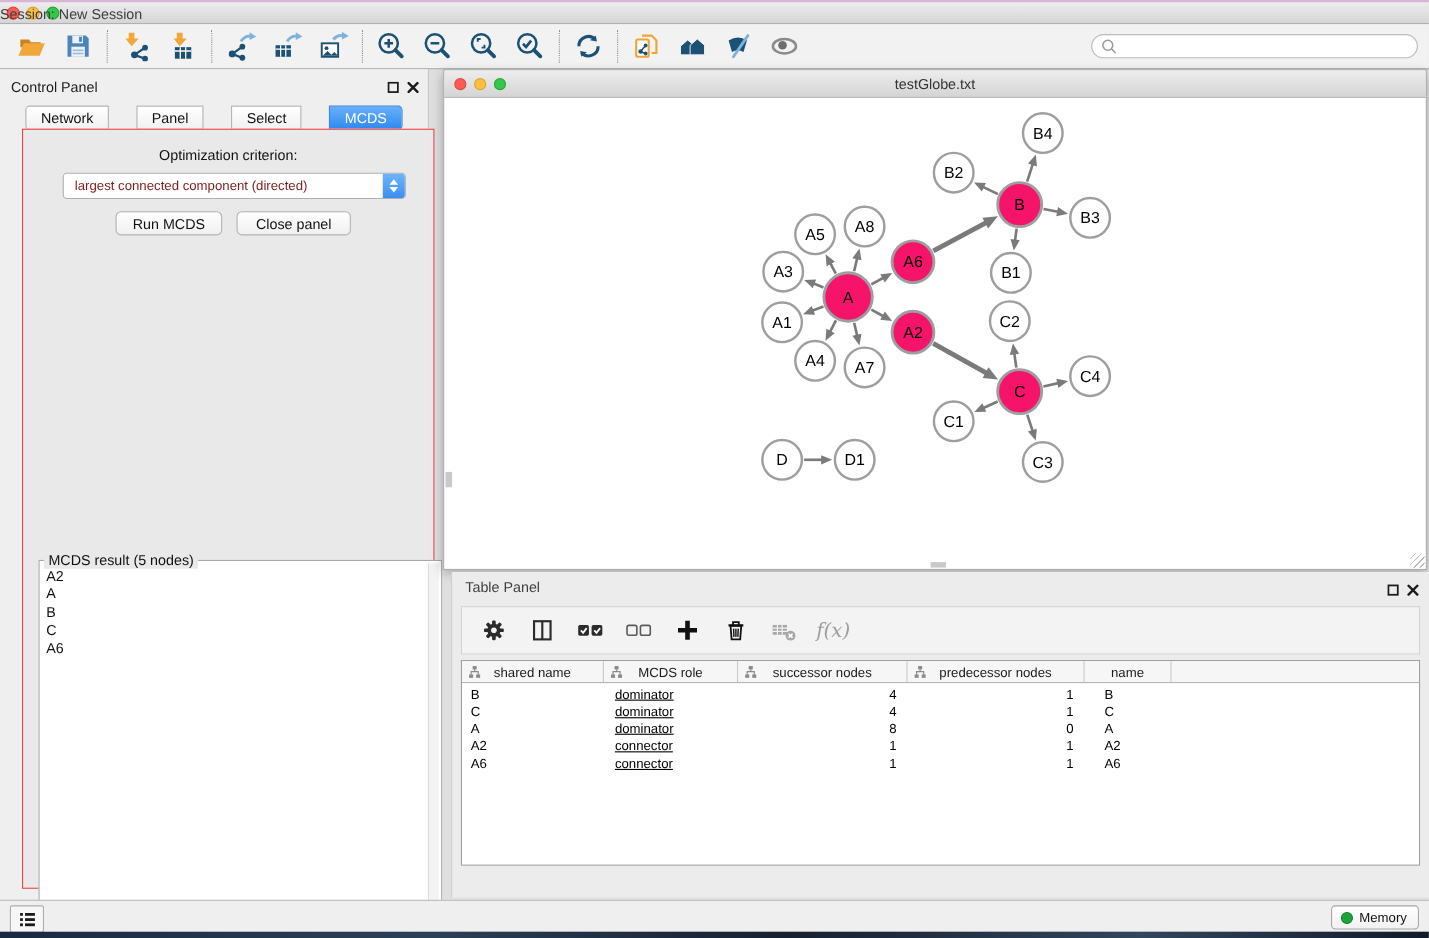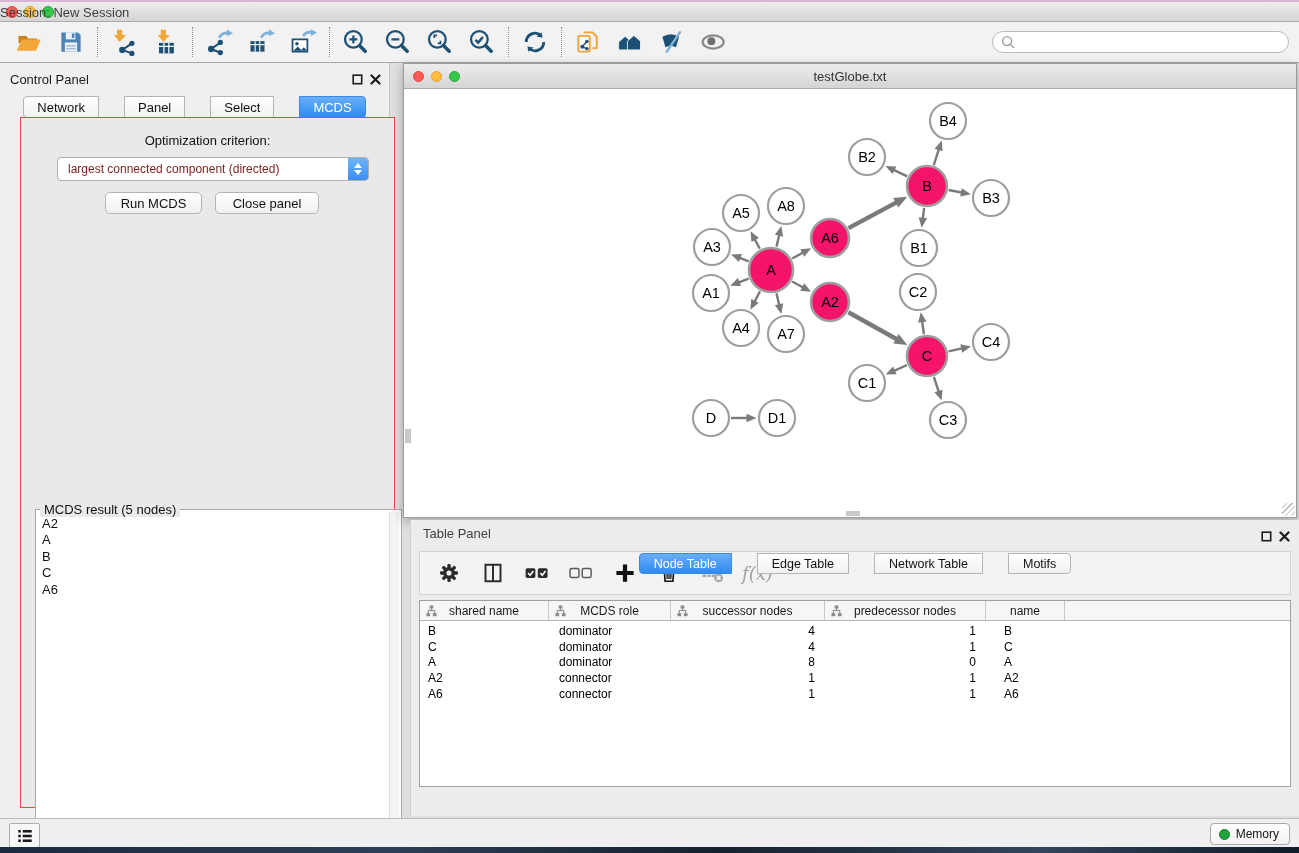--- a/index.html
+++ b/index.html
@@ -78,21 +78,21 @@
   .fx-label { font-family:"DejaVu Serif", serif; font-style:italic; font-size:18px; color:#9E9E9E; }
   .tp-table { position:absolute; left:8px; right:8px; top:80px; height:187px; background:#fff; border:1px solid #A0A0A0; }
   .tp-thead { display:flex; height:20px; background:#F6F6F6; border-bottom:1px solid #B5B5B5; }
   .th { position:relative; display:flex; align-items:center; justify-content:center; font-size:12px; color:#1a1a1a;
     border-right:1px solid #C9C9C9; }
   .th .tree { position:absolute; left:6px; top:4px; }
   .th.fill { flex:1; border-right:none; }
   .tr { display:flex; height:15.7px; line-height:15.7px; font-size:12px; color:#000; }
   .td { overflow:hidden; white-space:nowrap; }
   .c0 { width:129px; } .c1 { width:122px; } .c2 { width:154px; } .c3 { width:161px; } .c4 { width:79px; }
-  .td.c0 { padding-left:8px; } .td.c1 { padding-left:10px; }
+  .td.c0 { padding-left:8px; } .td.c1 { padding-left:10px;text-decoration:underline; }
   .td.c2, .td.c3 { text-align:right; padding-right:10px; }
   .td.c4 { padding-left:18px; }
   .tp-tbody { padding-top:3px; }
   .tp-tabs { position:absolute; bottom:4px; left:0; width:100%; display:flex; justify-content:center; }
   .tp-tabs .seg-tab { height:21px; line-height:20px; font-size:12.5px; padding:0 14px; }
 
   
   .statusbar { position:absolute; left:0; top:818px; width:1299px; height:29px; background:#EFEFEF; border-top:1px solid #BDBDBD; }
   .console-btn { position:absolute; left:9px; top:4px; width:31px; height:25px; background:#F7F7F7; border:1px solid #ADADAD;
     border-radius:2px; display:flex; align-items:center; justify-content:center; }
@@ -597,26 +597,20 @@
           </div>
           <div class="tr">
             <div class="td c0">A6</div>
             <div class="td c1">connector</div>
             <div class="td c2">1</div>
             <div class="td c3">1</div>
             <div class="td c4">A6</div>
           </div>
         </div>
     </div>
-    <div class="seg-tabs tp-tabs" id="tbl-tabs">
-        <div class="seg-tab active">Node Table</div>
-        <div class="seg-tab">Edge Table</div>
-        <div class="seg-tab">Network Table</div>
-        <div class="seg-tab">Motifs</div>
-      </div>
   </div>
 
   <div class="statusbar">
     <button class="console-btn">
       <svg width="18" height="18" viewBox="0 0 24 24">
         <g fill="#1b1b1b">
           <rect x="3" y="4" width="3.4" height="3.4"></rect>
             <rect x="9" y="4" width="12" height="3.4"></rect>
           <rect x="3" y="10.3" width="3.4" height="3.4"></rect>
             <rect x="9" y="10.3" width="12" height="3.4"></rect>

